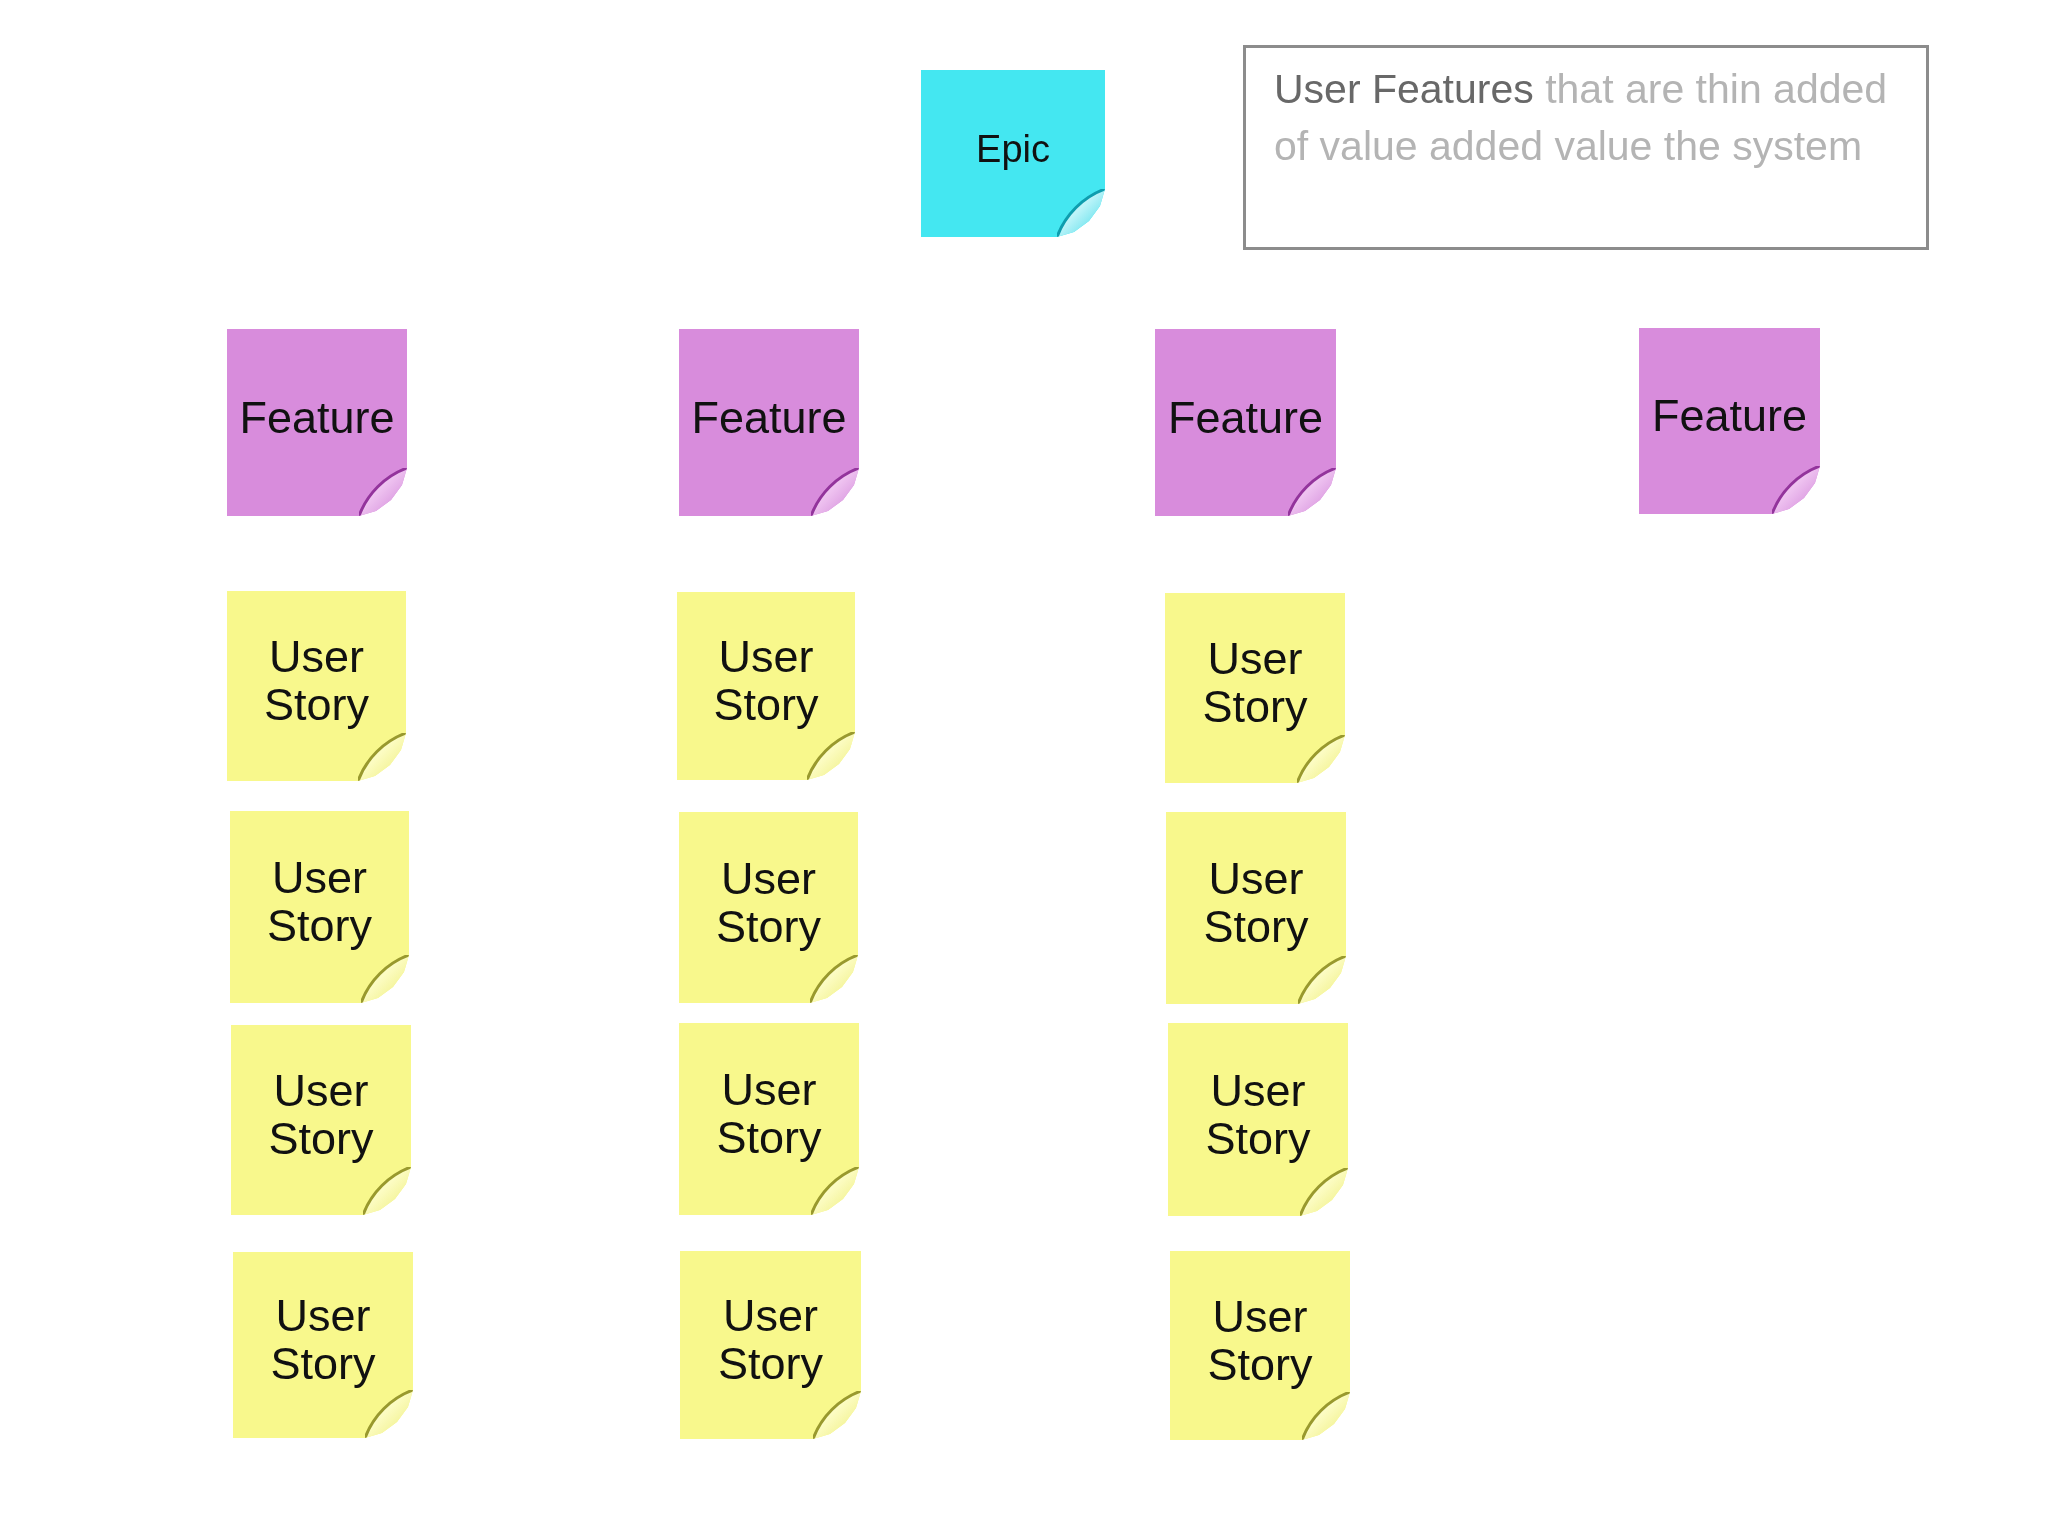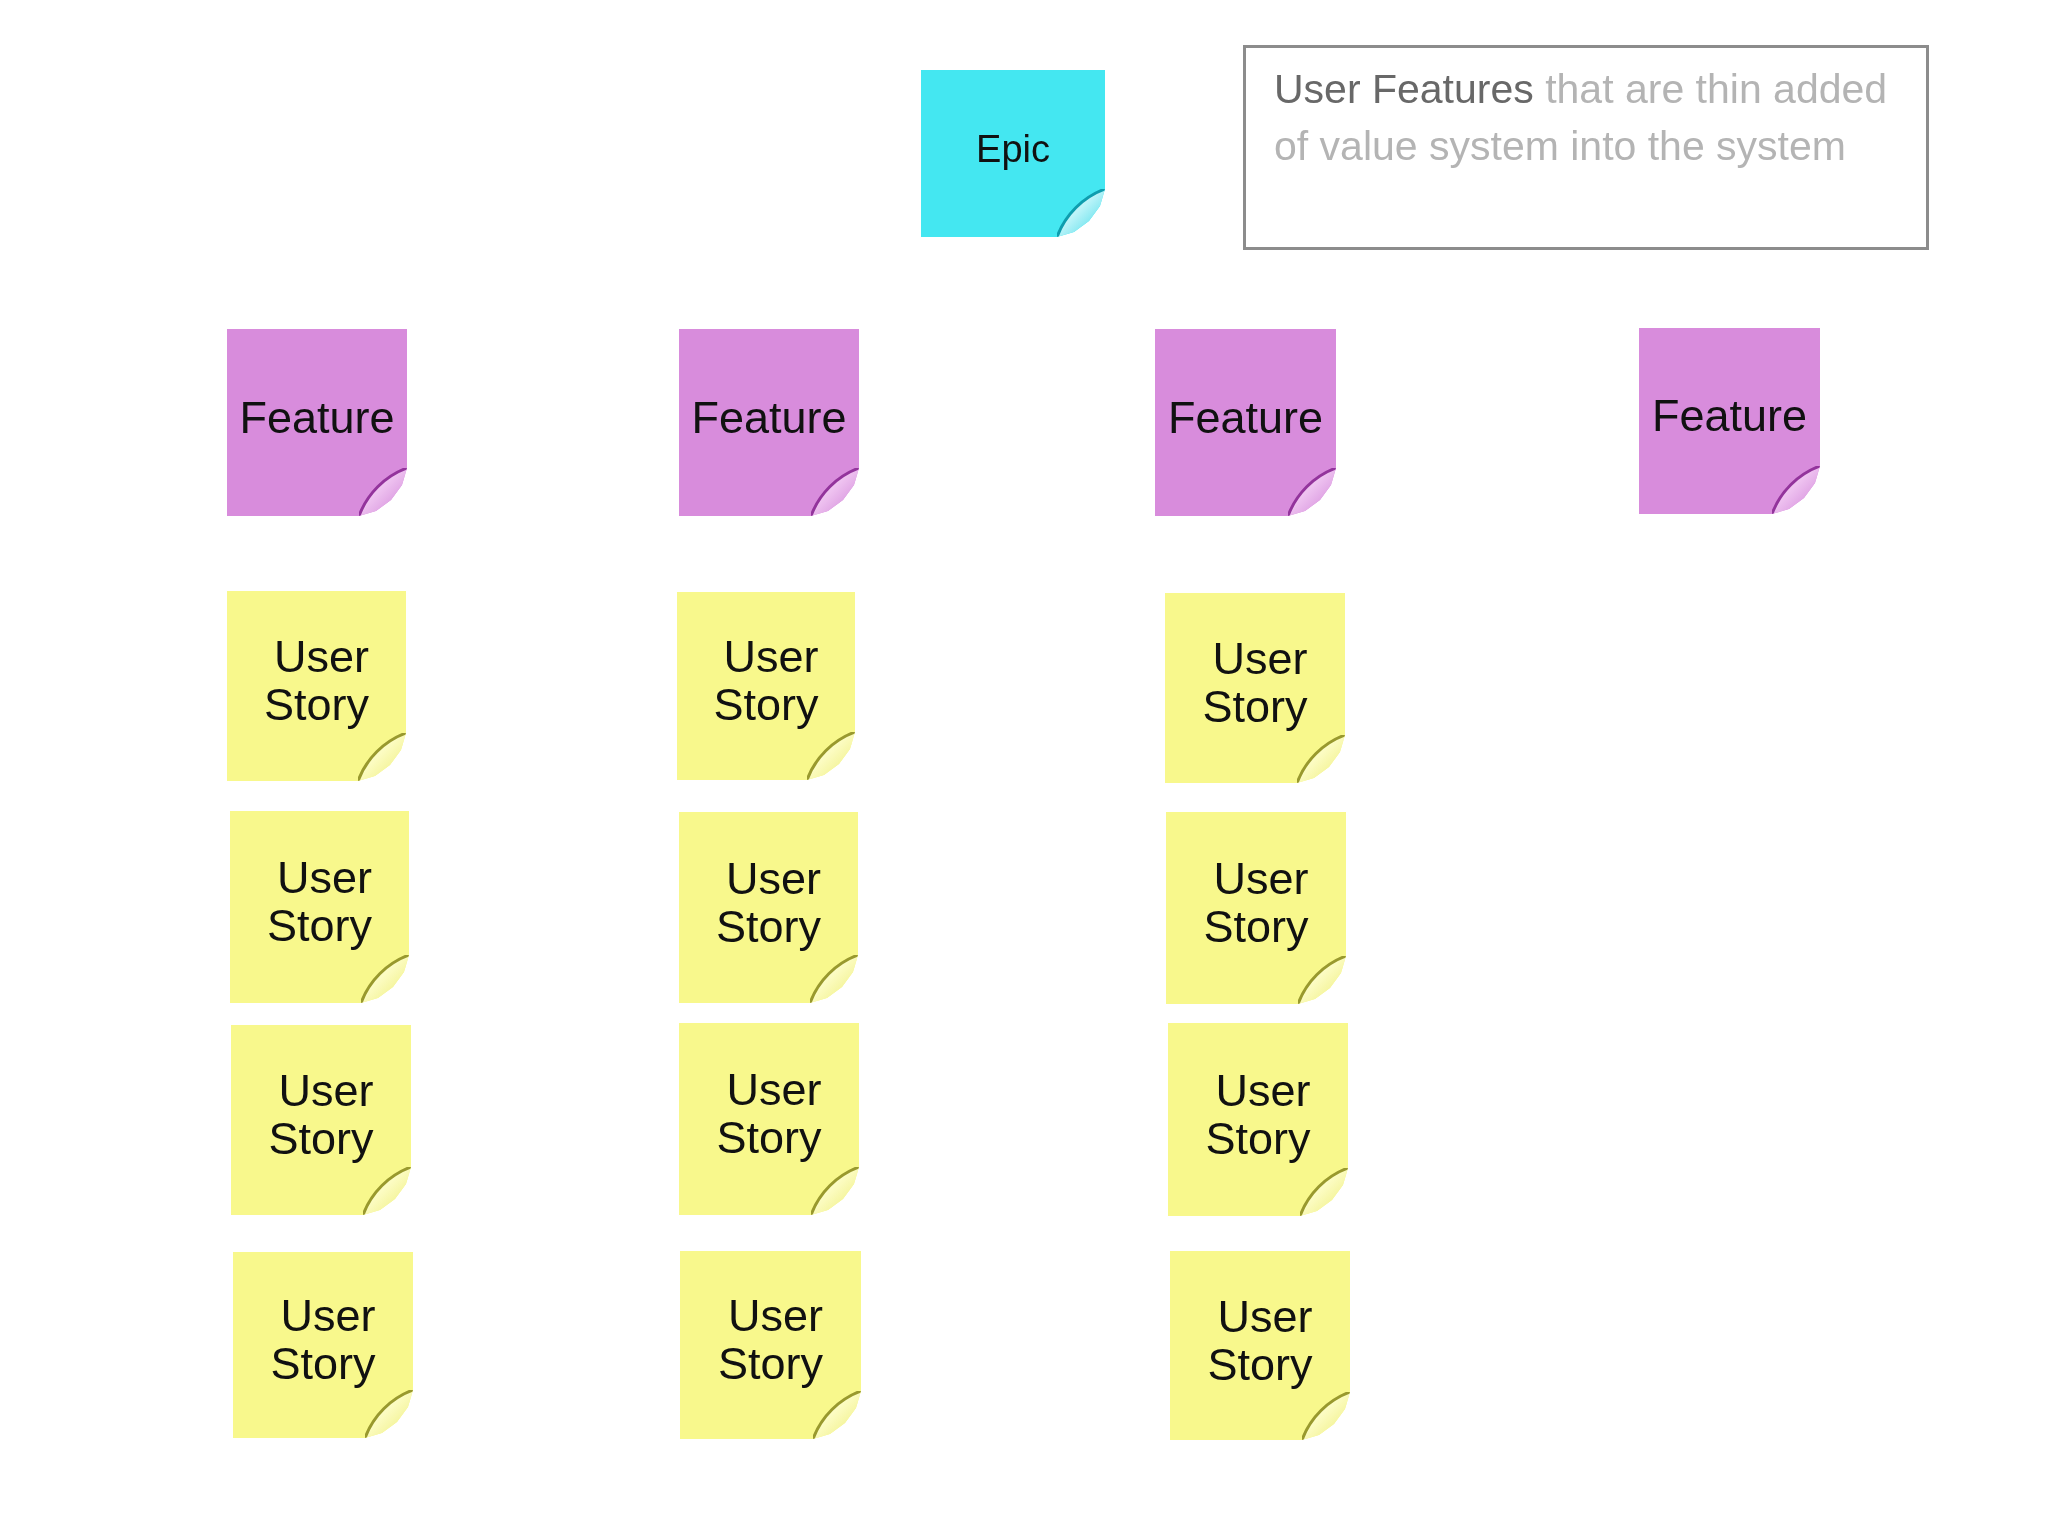--- a/index.html
+++ b/index.html
@@ -18,21 +18,21 @@
       calc(100% - 5px) calc(100% - 31px),
       calc(100% - 16px) calc(100% - 16px),
       calc(100% - 31px) calc(100% - 5px),
       calc(100% - 48px) 100%,
       0 100%);
   }
   .note .note-label{text-align:center;padding-bottom:10px;}
   .note.epic{background:var(--epic-fill,#44e7f1);font-size:38px;}
   .note.feature{background:var(--feature-fill,#d88cdc);}
   .note.story{background:var(--story-fill,#f8f88c);}
-  .note.story .note-label{width:min-content;text-align:right;}
+  .note.story .note-label{width:min-content;}
   .fold{position:absolute;right:0;bottom:0;width:48px;height:48px;pointer-events:none;}
   .crease-epic{stroke:var(--epic-edge,#0e9dae);}
   .crease-feature{stroke:var(--feature-edge,#93349c);}
   .crease-story{stroke:var(--story-edge,#99992e);}
   .crease{fill:none;stroke-width:3;stroke-linecap:round;}
   
   .ge1{stop-color:#eafdfe;} .ge2{stop-color:#bdf4f9;} .ge3{stop-color:#38d8e6;}
   .gf1{stop-color:#f8e4f9;} .gf2{stop-color:#eec2f0;} .gf3{stop-color:#cd7ed5;}
   .gs1{stop-color:#fefee9;} .gs2{stop-color:#fcfcc2;} .gs3{stop-color:#ebeb70;}
   
@@ -73,21 +73,21 @@
   <div class="note epic" style="left:921px;top:70px;width:184px;height:167px;">
     <span class="note-label">Epic</span>
   <svg class="fold" viewBox="0 0 48 48" aria-hidden="true">
         <path d="M48 0 C26 8 8 26 0 48 C24 46 46 24 48 0 Z" fill="url(#grad-epic)"></path>
         <path class="crease crease-epic" d="M48 0 C26 8 8 26 0 48"></path>
       </svg>
     </div>
 
   <div class="legend">
     <div class="legend-line"><span class="em">User Features</span><span> that are thin added</span></div>
-    <div class="legend-line"><span class="em"></span><span>of value system into the system</span></div>
+    <div class="legend-line"><span class="em"></span><span>of value added value the system</span></div>
   </div>
 
   <div class="note feature" style="left:227px;top:329px;width:180px;height:187px;">
     <span class="note-label">Feature</span>
   <svg class="fold" viewBox="0 0 48 48" aria-hidden="true">
         <path d="M48 0 C26 8 8 26 0 48 C24 46 46 24 48 0 Z" fill="url(#grad-feature)"></path>
         <path class="crease crease-feature" d="M48 0 C26 8 8 26 0 48"></path>
       </svg>
     </div>
   <div class="note feature" style="left:679px;top:329px;width:180px;height:187px;">

